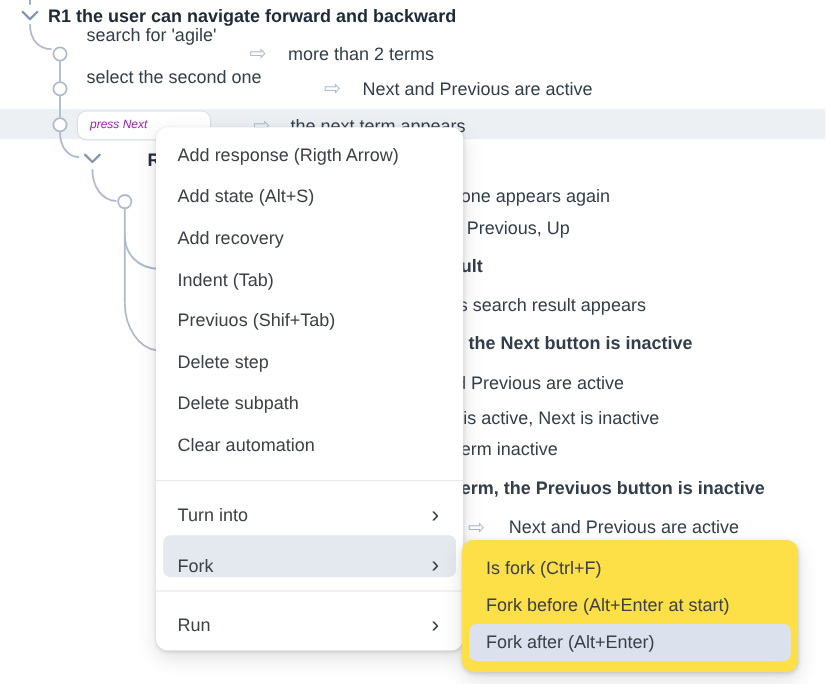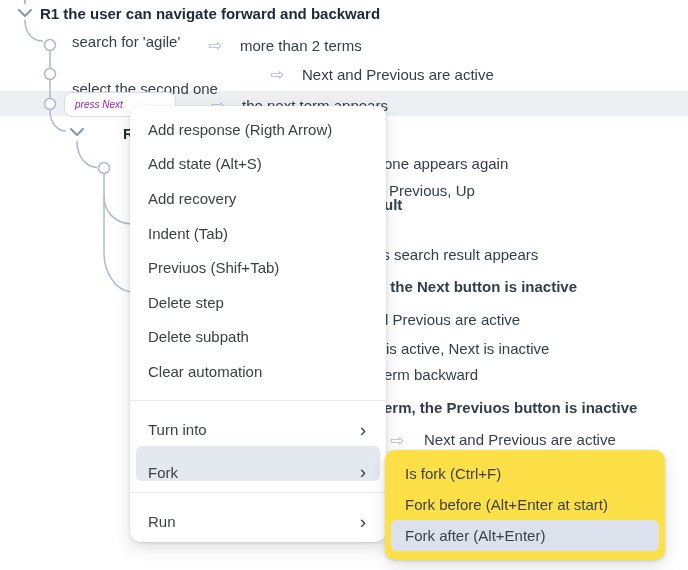--- a/index.html
+++ b/index.html
@@ -10,39 +10,39 @@
   
   .row-highlight{position:absolute;left:0;top:91px;width:688px;height:25px;background:#edf0f3;z-index:1;}
   svg.tree-lines{position:absolute;left:0;top:0;z-index:2;}
   
   .tree-text{position:absolute;z-index:3;font-size:15px;line-height:20px;white-space:nowrap;}
   .bold{font-weight:bold;color:#202b3a;}
   .root-label{left:40px;top:4px;}
   .chev{position:absolute;z-index:3;width:16px;height:12px;cursor:pointer;}
   .chev-root{left:17px;top:7px;}
   .chev-r3{left:69px;top:126px;}
-  .step1-step{left:72px;top:32px;text-align:right;}
+  .step1-step{left:72px;top:20px;text-align:right;}
   .step1-arrow{left:208px;top:35px;}
   .step1-resp{left:240px;top:36px;}
-  .step2-step{left:72px;top:55px;margin-top:24px;}
+  .step2-step{left:72px;top:55px;}
   .step2-arrow{left:270px;top:64px;}
   .step2-resp{left:302px;top:65px;}
   .edit-box{position:absolute;z-index:3;left:64px;top:92px;width:100px;height:23px;background:#fff;
     border:1.5px solid #d8dee6;border-radius:8px;font-size:10px;line-height:23px;padding:0 0 0 10px;
     color:#a21caf;white-space:nowrap;font-style:italic;}
   .step3-arrow{left:211px;top:95px;}
   .step3-resp{left:242px;top:96px;}
   .r3-label{left:98px;top:124px;margin-left:25px;}
   .arrow-ic{position:absolute;font-family:"DejaVu Sans",sans-serif;font-size:17px;line-height:20px;
     color:#a9bcd5;z-index:3;}
   
   .bgrow{position:absolute;z-index:3;font-size:15px;line-height:20px;white-space:nowrap;color:#333e4b;}
   .bg0{left:384px;top:154px;}
   .bg1{left:389px;top:181px;}
-  .bg2{left:384px;top:195px;}
+  .bg2{left:384px;top:213px;}
   .bg3{left:379px;top:245px;}
   .bg4{left:382px;top:277px;}
   .bg5{left:380px;top:310px;}
   .bg6{left:386px;top:339px;}
   .bg7{left:384px;top:365px;}
   .bg8{left:384px;top:398px;text-align:center;}
   .bg9-arrow{left:390px;top:430px;}
   .bg9-text{left:424px;top:430px;}
   
   .menu{position:absolute;z-index:10;left:130px;top:106px;width:256px;height:436px;background:#fff;
@@ -109,21 +109,21 @@
 
   <div class="tree-text bold r3-label">R3 T</div>
 
   <div class="bgrow bg0">one appears again</div>
   <div class="bgrow bg1">Previous, Up</div>
   <div class="bgrow bold bg2">ult</div>
   <div class="bgrow bg3">is search result appears</div>
   <div class="bgrow bold bg4">, the Next button is inactive</div>
   <div class="bgrow bg5">d Previous are active</div>
   <div class="bgrow bg6">is active, Next is inactive</div>
-  <div class="bgrow bg7">erm backward</div>
+  <div class="bgrow bg7">erm inactive</div>
   <div class="bgrow bold bg8">erm, the Previuos button is inactive</div>
   <span class="arrow-ic bg9-arrow">⇨</span>
   <div class="bgrow bg9-text">Next and Previous are active</div>
 
   <div class="menu">
     <div class="mi">Add response (Rigth Arrow)</div>
     <div class="mi">Add state (Alt+S)</div>
     <div class="mi">Add recovery</div>
     <div class="mi">Indent (Tab)</div>
     <div class="mi">Previuos (Shif+Tab)</div>

